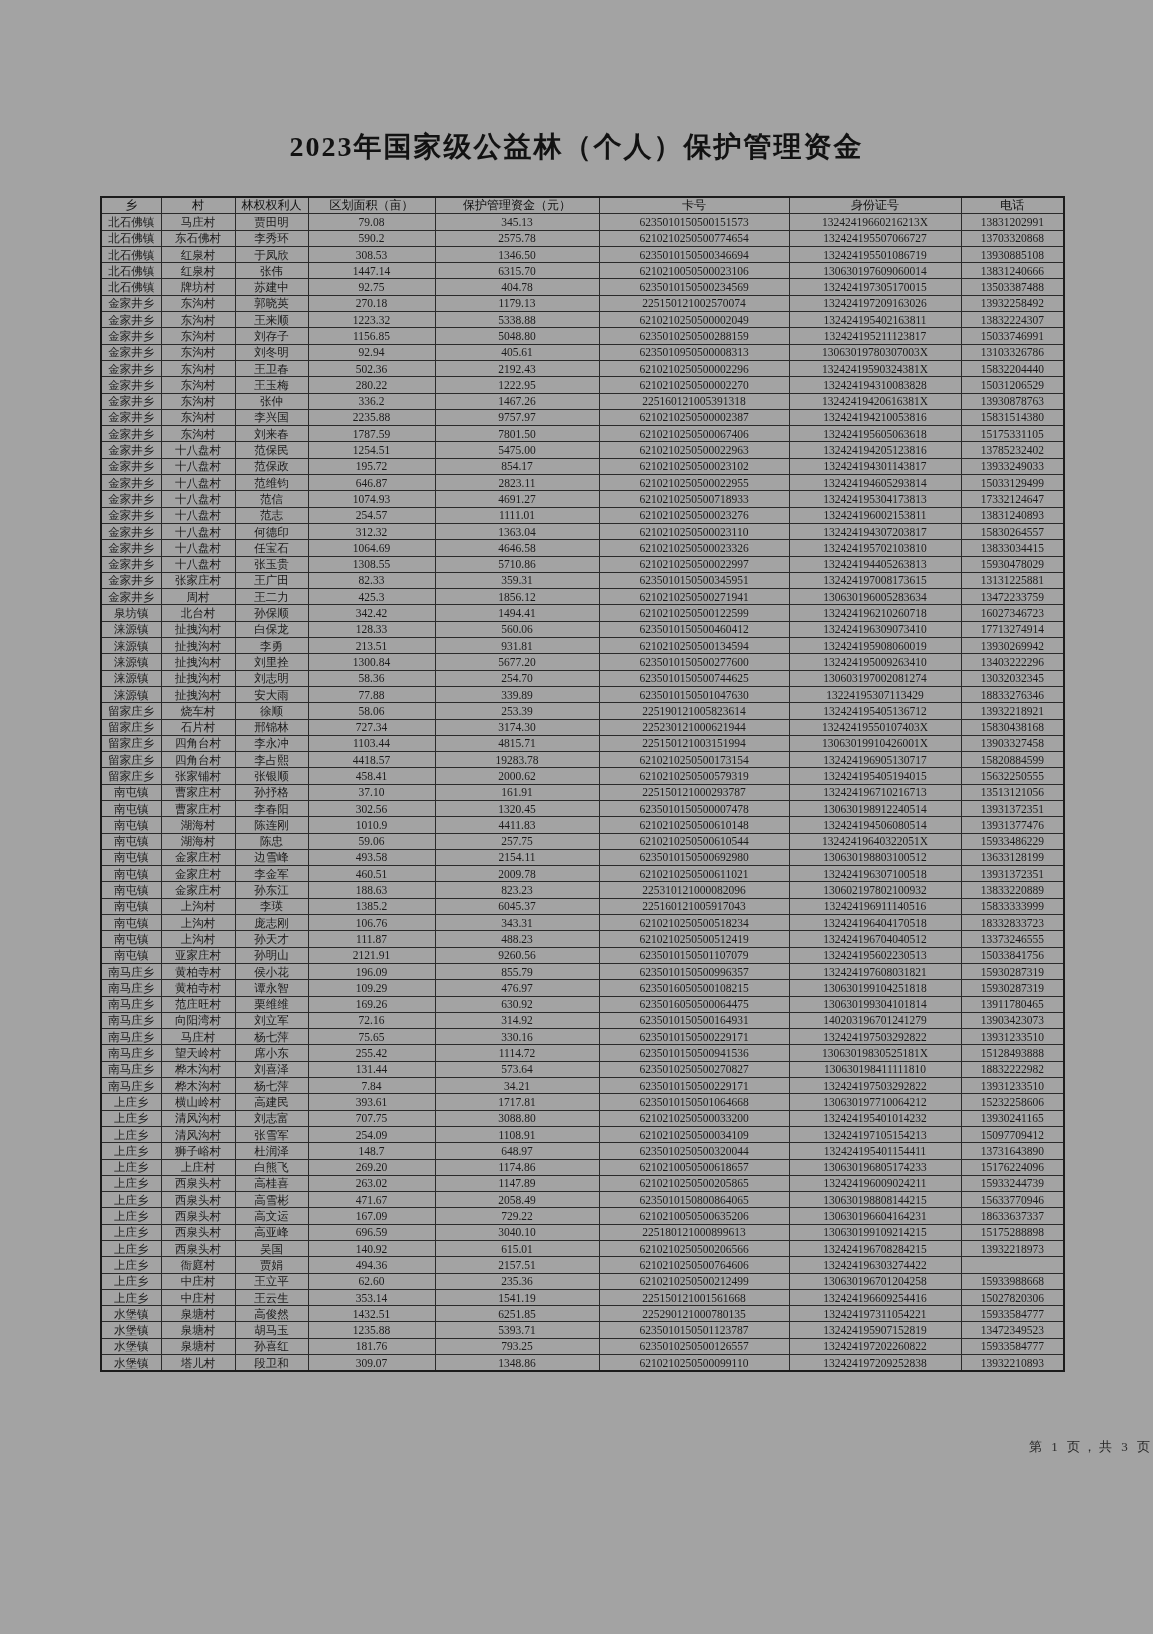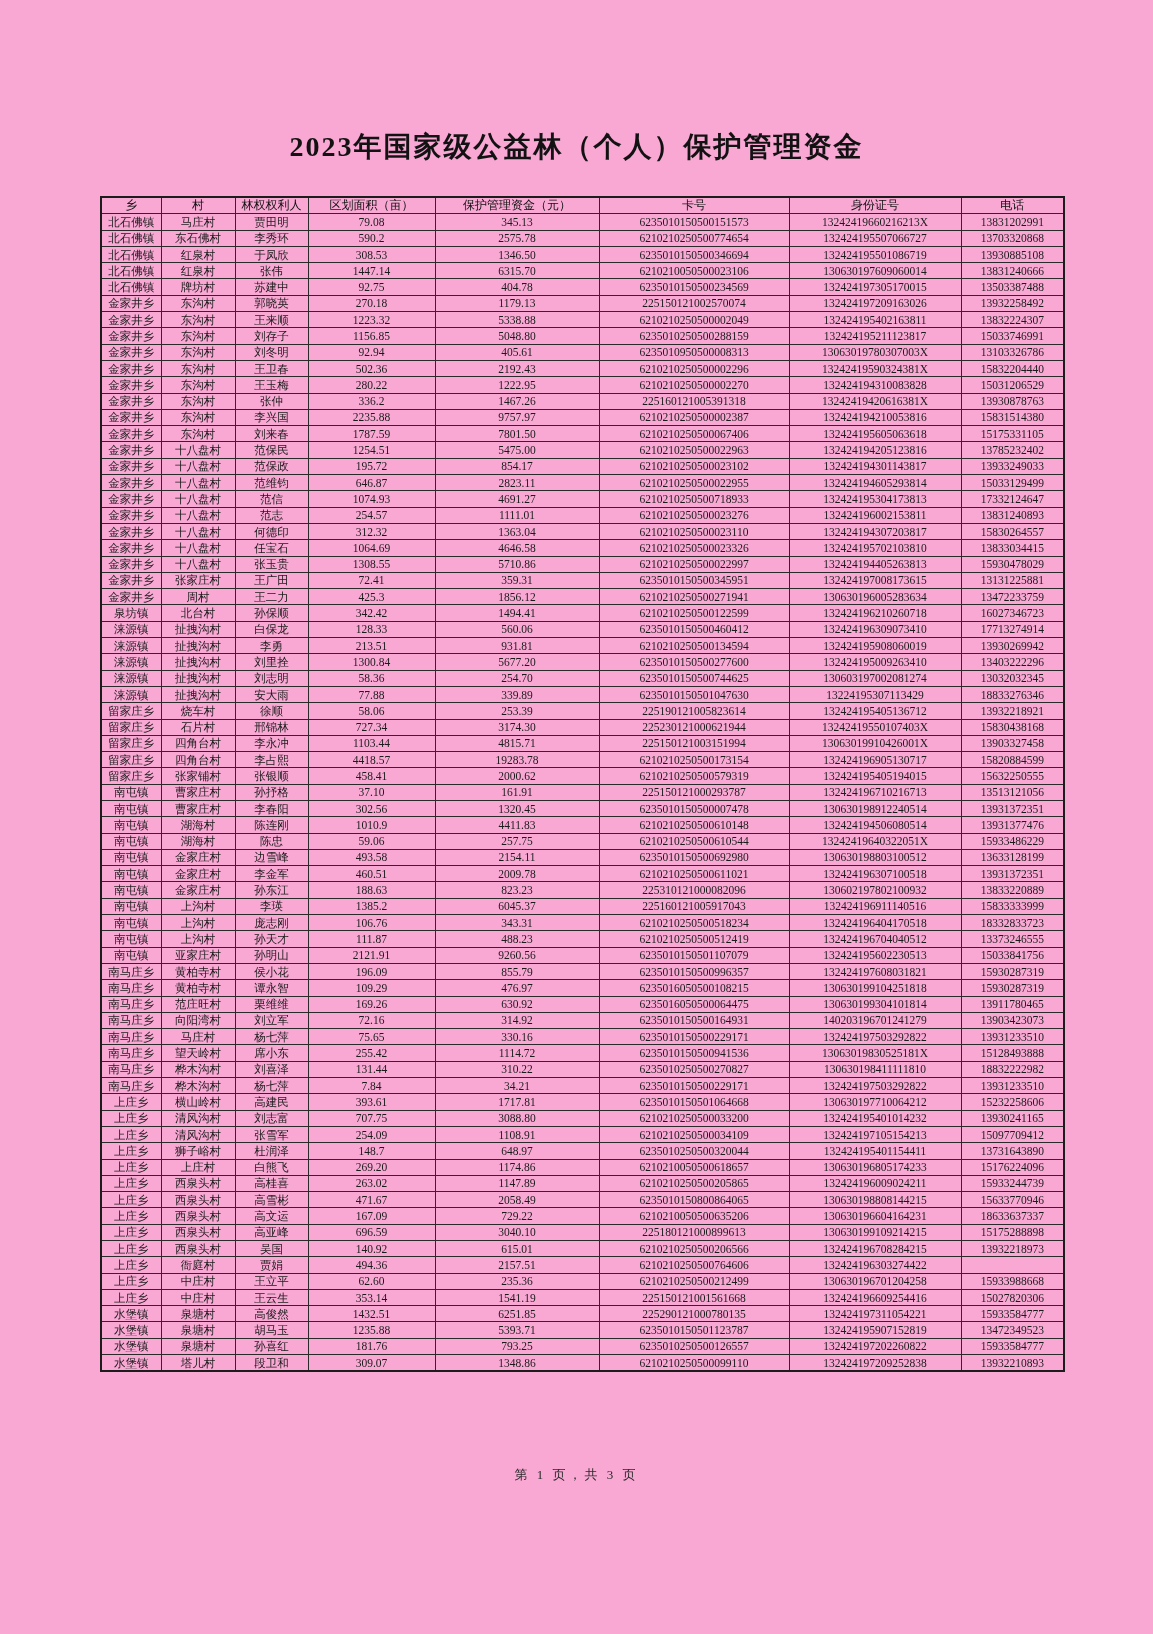--- a/index.html
+++ b/index.html
@@ -1,20 +1,20 @@
 <!DOCTYPE html>
 <html><head>
 <meta charset="utf-8">
 <style>
   html,body{margin:0;padding:0;background:#ececea;}
   .page{
     position:relative;
     width:1153px;height:1634px;
     margin:0 auto;
-    background:#f9a8d4;
+    background:#a3a3a3;
     font-family:"Liberation Serif","DejaVu Serif",serif;
     color:#161616;
     box-sizing:border-box;
     overflow:hidden;
   }
   .doc-title{
     margin:0;
     padding-top:128px;
     text-align:center;
     font-size:28px;
@@ -48,22 +48,22 @@
   }
   col.c-xiang{width:60px;}
   col.c-cun{width:74px;}
   col.c-holder{width:73px;}
   col.c-area{width:127px;}
   col.c-fund{width:164px;}
   col.c-card{width:190px;}
   col.c-id{width:172px;}
   col.c-phone{width:103px;}
   .page-footer{
-    margin-top:94px;
-    text-align:center;
+    margin-top:66px;
+    text-align:right;
     font-size:13px;
     letter-spacing:3px;
     color:#2a2a2a;
   }
 </style>
 </head>
 <body>
 
 <div class="page">
   <h1 class="doc-title">2023年国家级公益林（个人）保护管理资金</h1>
@@ -309,21 +309,21 @@
           <td>1308.55</td>
           <td>5710.86</td>
           <td>6210210250500022997</td>
           <td>132424194405263813</td>
           <td>15930478029</td>
         </tr>
         <tr>
           <td>金家井乡</td>
           <td>张家庄村</td>
           <td>王广田</td>
-          <td>72.41</td>
+          <td>82.33</td>
           <td>359.31</td>
           <td>6235010150500345951</td>
           <td>132424197008173615</td>
           <td>13131225881</td>
         </tr>
         <tr>
           <td>金家井乡</td>
           <td>周村</td>
           <td>王二力</td>
           <td>425.3</td>
@@ -610,21 +610,21 @@
           <td>1114.72</td>
           <td>6235010150500941536</td>
           <td>13063019830525181X</td>
           <td>15128493888</td>
         </tr>
         <tr>
           <td>南马庄乡</td>
           <td>桦木沟村</td>
           <td>刘喜泽</td>
           <td>131.44</td>
-          <td>310.22</td>
+          <td>573.64</td>
           <td>6235010250500270827</td>
           <td>130630198411111810</td>
           <td>18832222982</td>
         </tr>
         <tr>
           <td>南马庄乡</td>
           <td>桦木沟村</td>
           <td>杨七萍</td>
           <td>7.84</td>
           <td>34.21</td>

